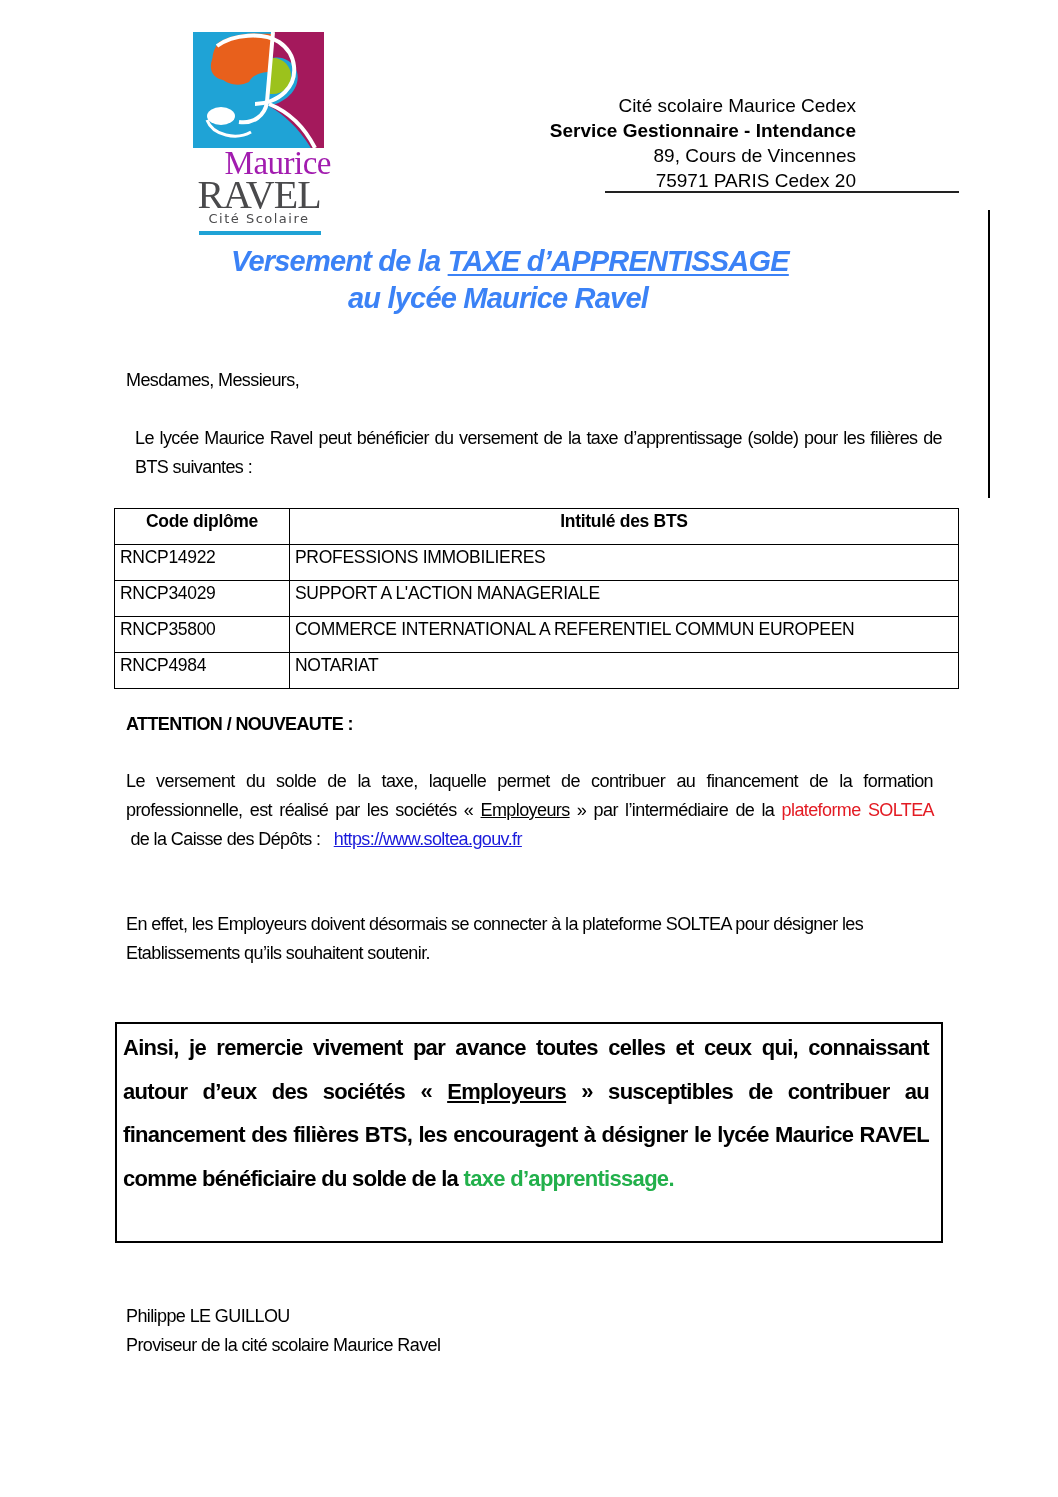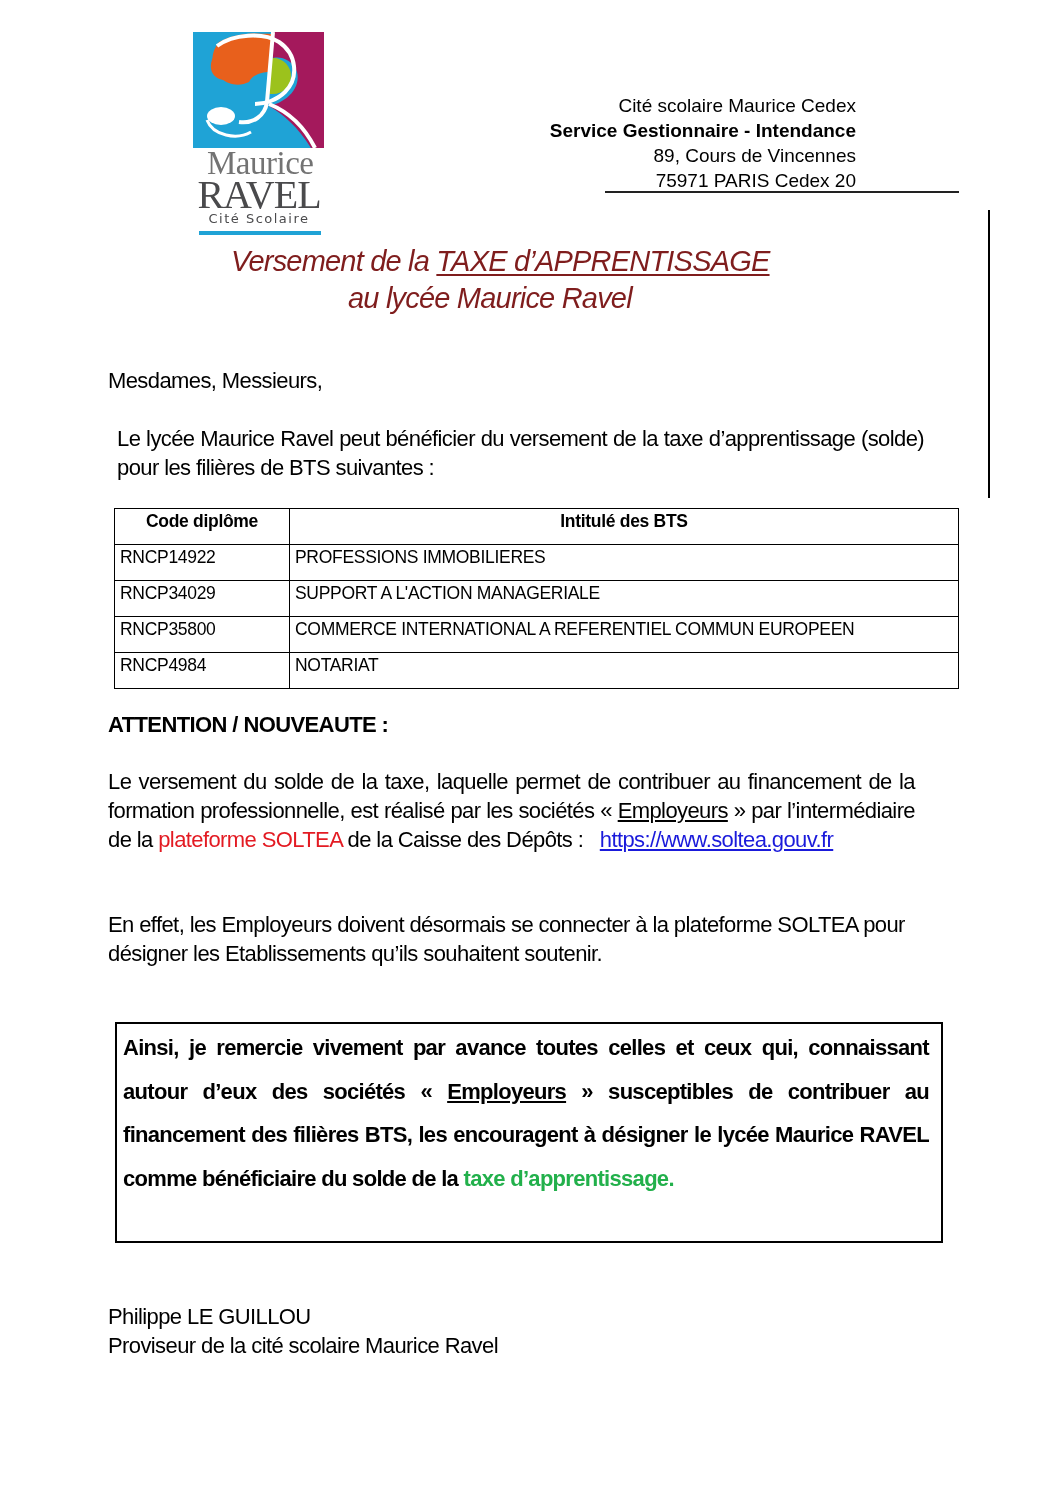--- a/index.html
+++ b/index.html
@@ -1,41 +1,41 @@
 <!DOCTYPE html>
 <html><head>
 <meta charset="utf-8">
 <style>
   * { margin: 0; padding: 0; box-sizing: border-box; }
   html, body { width: 1058px; height: 1497px; background: #ffffff; overflow: hidden; }
   body { position: relative; font-family: "Liberation Sans", sans-serif; color: #000; }
 
   .logo { position: absolute; left: 191px; top: 30px; width: 136px; height: 208px; }
   .logo-mark { position: absolute; left: 2px; top: 2px; width: 131px; height: 116px; }
-  .logo-word1 { position: absolute; left: 16px; top: 116px; width: 136px; text-align: left;
-    font-family: "Liberation Serif", serif; font-size: 33px; color: #737373; letter-spacing: -0.5px; line-height: 34px; }
+  .logo-word1 { position: absolute; left: 4px; top: 116px; width: 136px; text-align: right;
+    font-family: "Liberation Serif", serif; font-size: 33px; color: #a21caf; letter-spacing: -0.5px; line-height: 34px; }
   .logo-word2 { position: absolute; left: 0; top: 146px; width: 136px; text-align: center;
     font-family: "Liberation Serif", serif; font-size: 40px; color: #4a4a4c; letter-spacing: -1px; line-height: 38px; }
   .logo-word3 { position: absolute; left: 0; top: 182px; width: 136px; text-align: center;
     font-family: "DejaVu Sans", sans-serif; font-size: 13px; color: #4a4a4c; letter-spacing: 1.5px; line-height: 14px; }
   .logo-bar { position: absolute; left: 8px; top: 201px; width: 122px; height: 4px; background: #1fa3d6; }
 
   .address { position: absolute; left: 470px; top: 93px; width: 386px; text-align: right;
     font-size: 19px; line-height: 25px; }
   .address .bold { font-weight: bold; }
   .address-rule { position: absolute; left: 605px; top: 191px; width: 354px; height: 2px; background: #222; }
   .margin-rule { position: absolute; left: 988px; top: 210px; width: 2px; height: 288px; background: #000; }
 
-  .title { position: absolute; left: 160px; top: 243px; width: 790px; font-weight: normal; font-style: italic;
-    color: #7f1d1d; font-size: 29px; line-height: 37px; letter-spacing: -0.8px; }
+  .title { position: absolute; left: 160px; top: 243px; width: 790px; font-weight: bold; font-style: italic;
+    color: #3b82f6; font-size: 29px; line-height: 37px; letter-spacing: -0.8px; }
   .title .l1 { padding-left: 71px; }
   .title .l2 { padding-left: 188px; }
   .title u { text-decoration-thickness: 2px; text-underline-offset: 3px; }
 
-  .para { position: absolute; left: 108px; width: 807px; font-size: 22px; line-height: 29px; letter-spacing: -0.6px; }
+  .para { position: absolute; left: 126px; width: 807px; font-size: 18px; line-height: 29px; letter-spacing: -0.6px; }
   .justify { text-align: justify; text-align-last: left; }
 
   table.bts { position: absolute; left: 114px; top: 508px; width: 845px; border-collapse: collapse; font-size: 17.5px; letter-spacing: -0.3px; }
   table.bts td, table.bts th { border: 1.5px solid #000; height: 29px; padding: 2px 5px 12px 5px; text-align: left; white-space: nowrap; }
   table.bts th { text-align: center; font-weight: bold; height: 29px; }
   table.bts .c1 { width: 175px; }
 
   .red { color: #e31b23; font-weight: normal; margin-top: 11px; }
   .link { color: #1a1adb; text-decoration: underline; }
   .green { color: #22b04b; }

